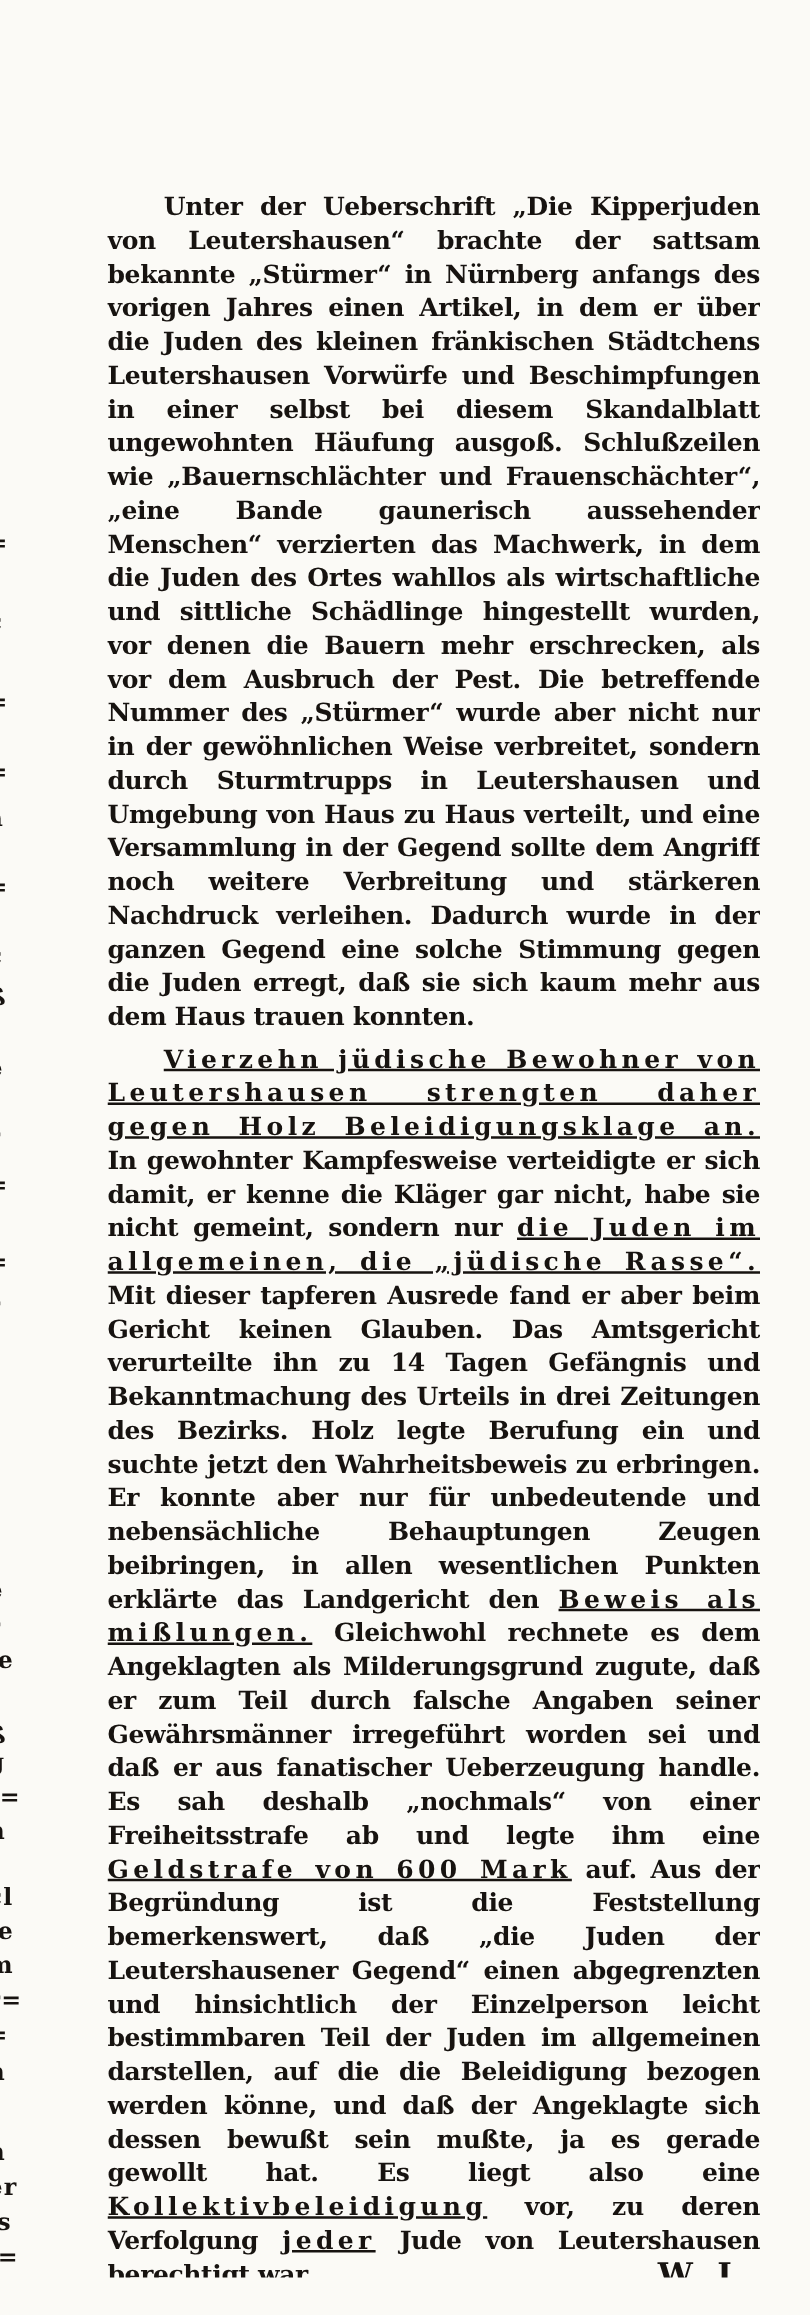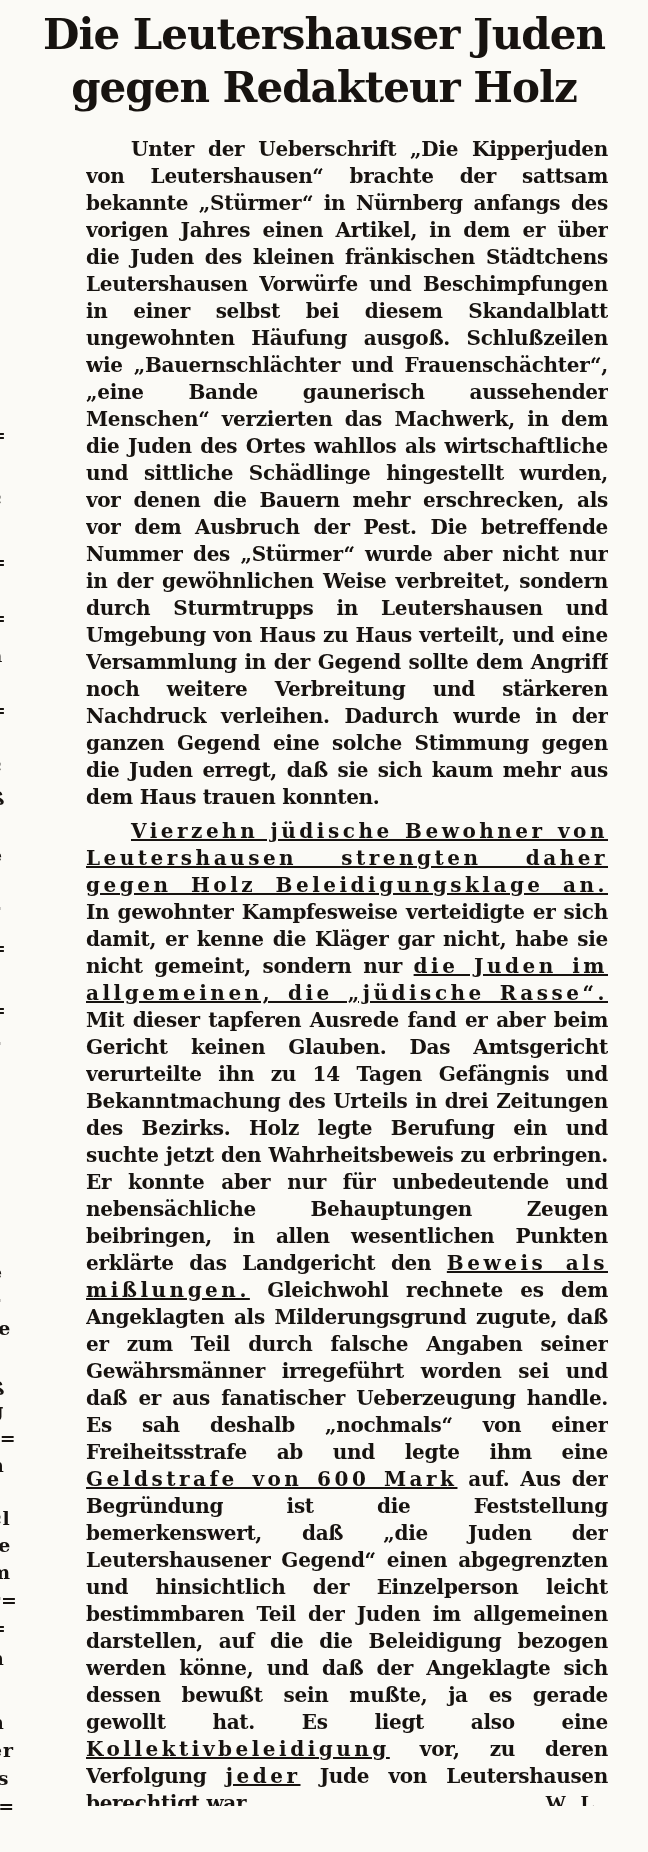--- a/index.html
+++ b/index.html
@@ -15,38 +15,37 @@
     padding-top:8px;
     text-align:center;
     font-weight:bold;
     font-size:42px;
     line-height:53px;
     letter-spacing:-1px;
   }
   .headline .hl-line{white-space:nowrap;}
   .body-col{
     position:absolute;
-    left:86px;top:136px;width:522px;height:1670px;
+    left:86px;top:152px;width:522px;height:1670px;
     overflow:hidden;
     font-size:20px;
     font-weight:bold;
     line-height:27px;
     letter-spacing:-0.3px;
     text-align:justify;
   }
   .para{margin:0 0 7px 0;text-indent:45px;}
   .seg{font:inherit;}
   .seg.spaced{letter-spacing:3.5px;text-decoration:underline;}
   .byline{
     float:right;
     font-weight:bold;
-    font-size:21px;
+    font-size:25px;
     letter-spacing:2px;
     padding-right:4px;
-    font-family:Liberation Serif, serif;
   }
   .margin-strip{
     position:absolute;left:0;top:0;width:20px;height:1852px;
     overflow:hidden;
   }
   .frag{
     position:absolute;left:-10px;
     font-weight:bold;font-size:19px;line-height:20px;
     letter-spacing:1px;
     white-space:nowrap;
@@ -86,23 +85,19 @@
       <span class="frag" style="top: 1590px;">r=</span>
       <span class="frag" style="top: 1618px;">=</span>
       <span class="frag" style="top: 1648px;">n</span>
       <span class="frag" style="top: 1678px;">s</span>
       <span class="frag" style="top: 1712px;">n</span>
       <span class="frag" style="top: 1740px;">er</span>
       <span class="frag" style="top: 1768px;">js</span>
       <span class="frag" style="top: 1796px;">i=</span>
     </div>
 
-  <div class="headline">
-    <div class="hl-line">Die Leutershauser Juden</div>
-    <div class="hl-line">gegen Redakteur Holz</div>
-  </div>
 
   <div class="body-col">
       <p class="para"><span class="seg">Unter der Ueberschrift „Die Kipperjuden von Leutershausen“ brachte der sattsam bekannte „Stürmer“ in Nürnberg anfangs des vorigen Jahres einen Artikel, in dem er über die Juden des kleinen fränkischen Städtchens Leutershausen Vorwürfe und Beschimpfungen in einer selbst bei diesem Skandalblatt ungewohnten Häufung ausgoß. Schlußzeilen wie „Bauernschlächter und Frauenschächter“, „eine Bande gaunerisch aussehender Menschen“ verzierten das Machwerk, in dem die Juden des Ortes wahllos als wirtschaftliche und sittliche Schädlinge hingestellt wurden, vor denen die Bauern mehr erschrecken, als vor dem Ausbruch der Pest. Die betreffende Nummer des „Stürmer“ wurde aber nicht nur in der gewöhnlichen Weise verbreitet, sondern durch Sturmtrupps in Leutershausen und Umgebung von Haus zu Haus verteilt, und eine Versammlung in der Gegend sollte dem Angriff noch weitere Verbreitung und stärkeren Nachdruck verleihen. Dadurch wurde in der ganzen Gegend eine solche Stimmung gegen die Juden erregt, daß sie sich kaum mehr aus dem Haus trauen konnten.</span></p>
       <p class="para"><span class="seg spaced">Vierzehn jüdische Bewohner von Leutershausen strengten daher gegen Holz Beleidigungsklage an.</span><span class="seg"> In gewohnter Kampfesweise verteidigte er sich damit, er kenne die Kläger gar nicht, habe sie nicht gemeint, sondern nur </span><span class="seg spaced">die Juden im allgemeinen, die „jüdische Rasse“.</span><span class="seg"> Mit dieser tapferen Ausrede fand er aber beim Gericht keinen Glauben. Das Amtsgericht verurteilte ihn zu 14 Tagen Gefängnis und Bekanntmachung des Urteils in drei Zeitungen des Bezirks. Holz legte Berufung ein und suchte jetzt den Wahrheitsbeweis zu erbringen. Er konnte aber nur für unbedeutende und nebensächliche Behauptungen Zeugen beibringen, in allen wesentlichen Punkten erklärte das Landgericht den </span><span class="seg spaced">Beweis als mißlungen.</span><span class="seg"> Gleichwohl rechnete es dem Angeklagten als Milderungsgrund zugute, daß er zum Teil durch falsche Angaben seiner Gewährsmänner irregeführt worden sei und daß er aus fanatischer Ueberzeugung handle. Es sah deshalb „nochmals“ von einer Freiheitsstrafe ab und legte ihm eine </span><span class="seg spaced">Geldstrafe von 600 Mark</span><span class="seg"> auf. Aus der Begründung ist die Feststellung bemerkenswert, daß „die Juden der Leutershausener Gegend“ einen abgegrenzten und hinsichtlich der Einzelperson leicht bestimmbaren Teil der Juden im allgemeinen darstellen, auf die die Beleidigung bezogen werden könne, und daß der Angeklagte sich dessen bewußt sein mußte, ja es gerade gewollt hat. Es liegt also eine </span><span class="seg spaced">Kollektivbeleidigung</span><span class="seg"> vor, zu deren Verfolgung </span><span class="seg spaced">jeder</span><span class="seg"> Jude von Leutershausen berechtigt war.</span><span class="byline">W. L.</span></p>
     </div>
 
 </div>
 
 </body></html>

